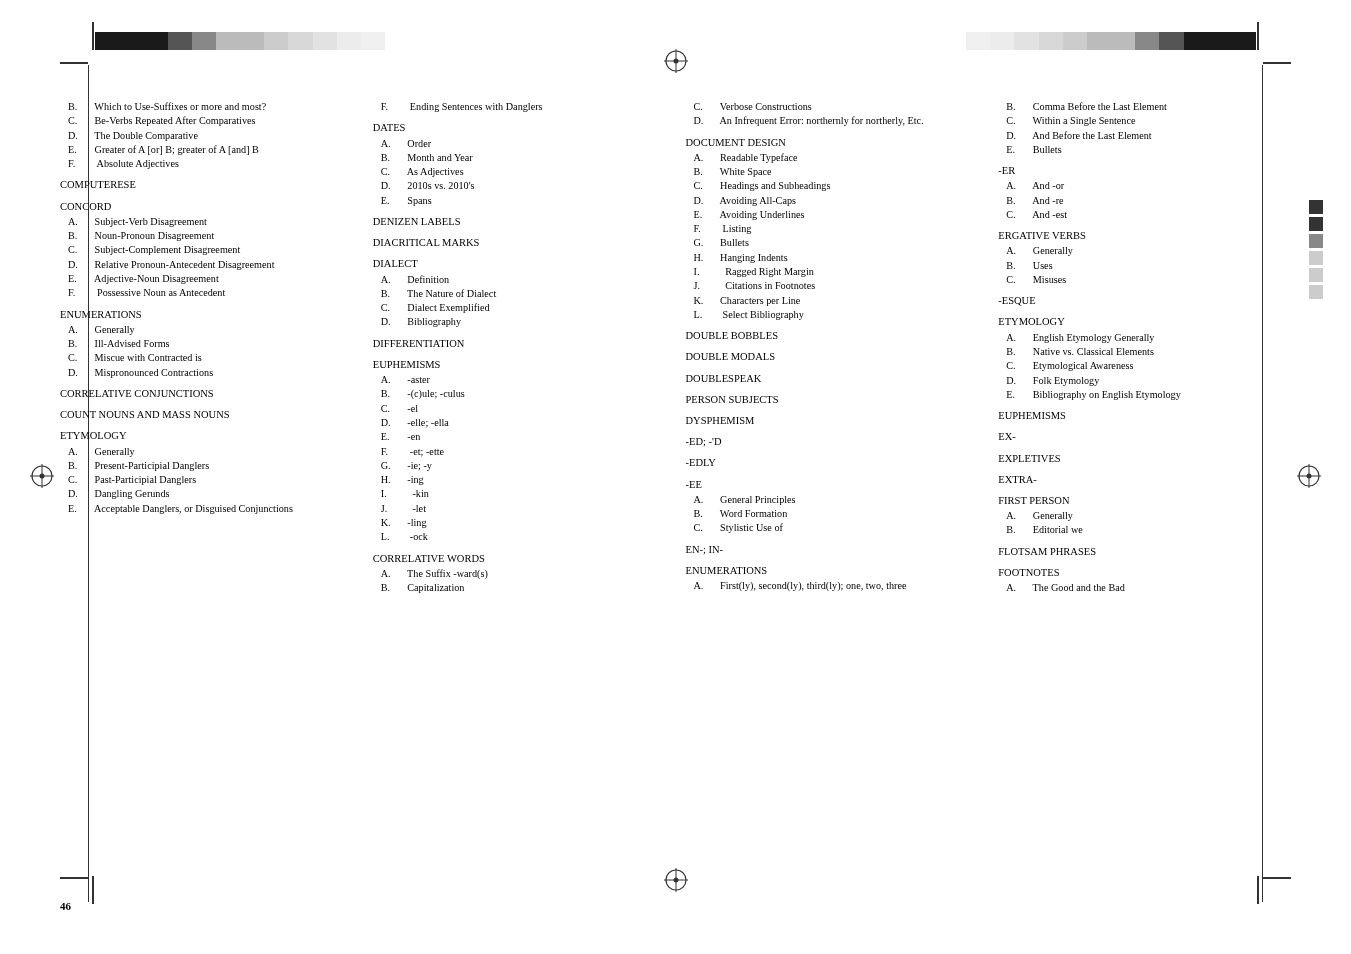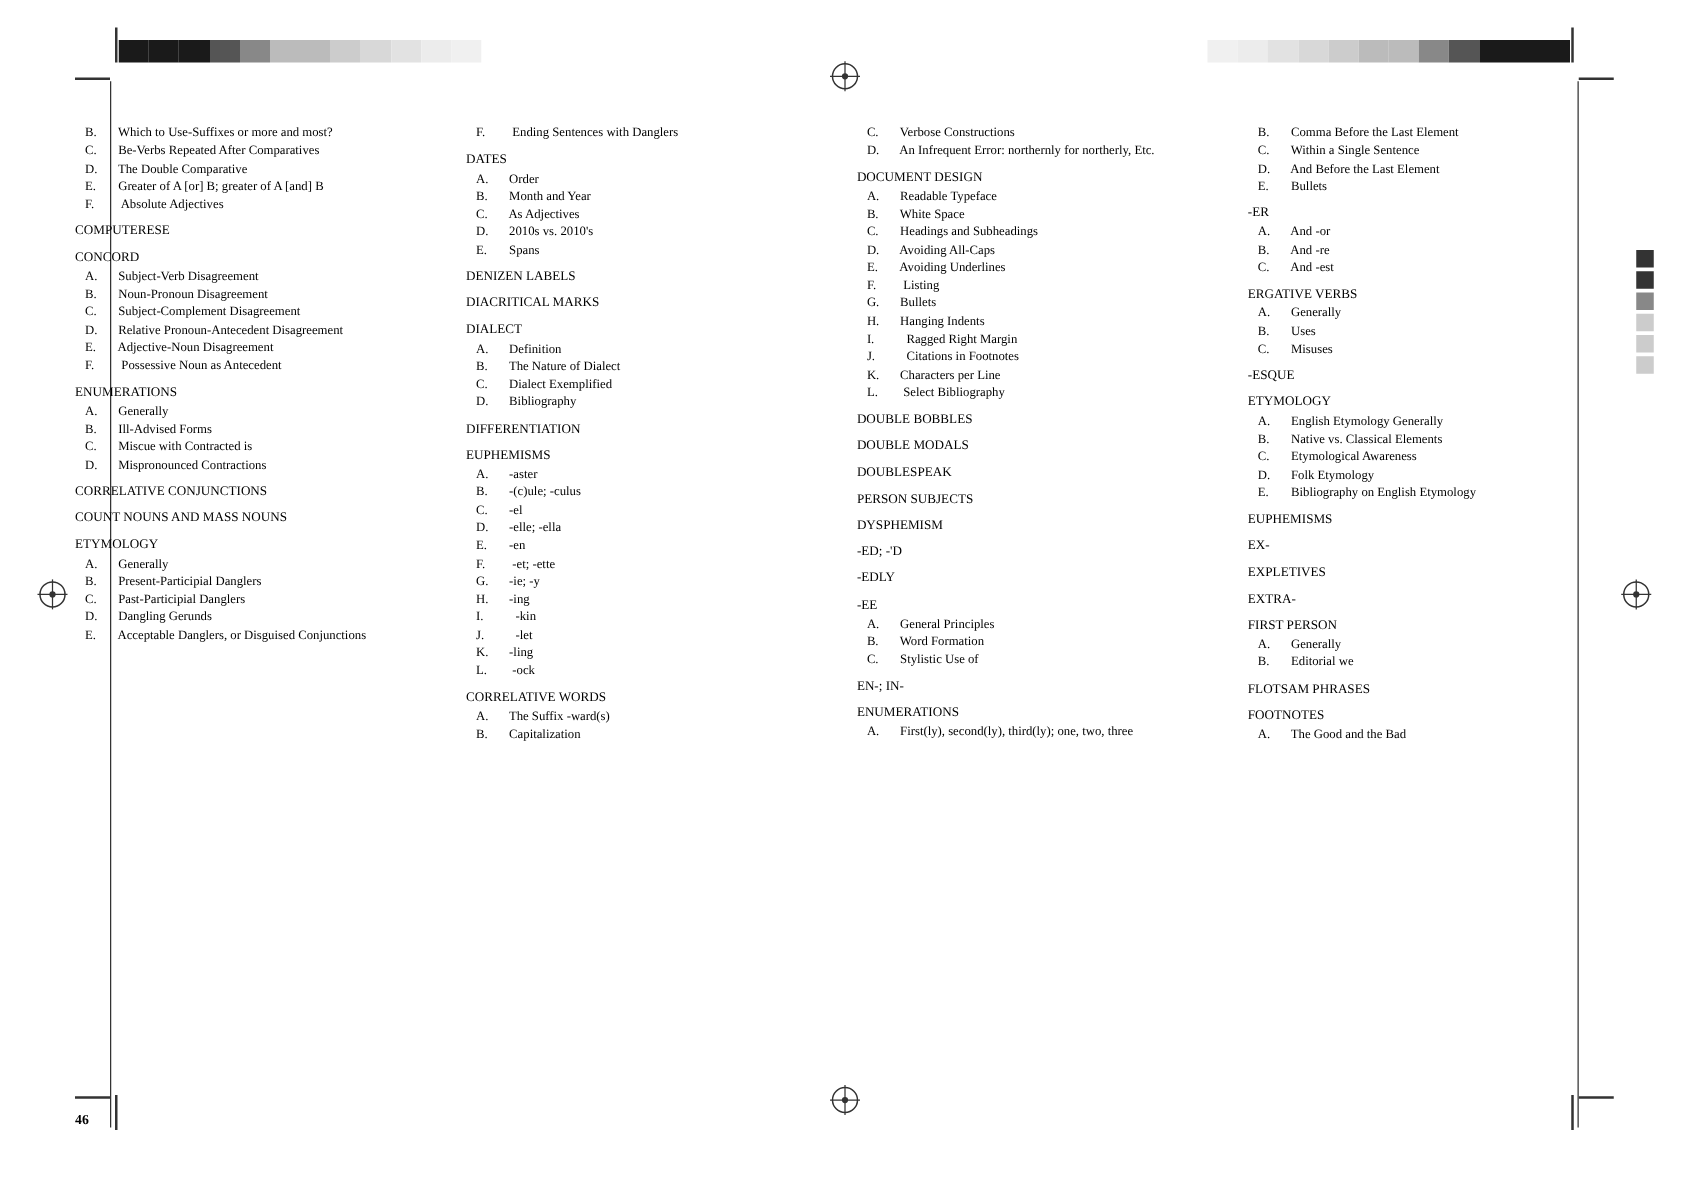--- a/index.html
+++ b/index.html
@@ -130,21 +130,21 @@
     }
 
     .sub-item-label {
       display: inline-block;
       min-width: 14px;
     }
 
     
     .page-number {
       position: absolute;
-      bottom: 52px;
+      bottom: 42px;
       left: 60px;
       font-size: 11px;
       font-weight: bold;
     }
 
     
     .right-scrollbar {
       position: absolute;
       right: 28px;
       top: 200px;

